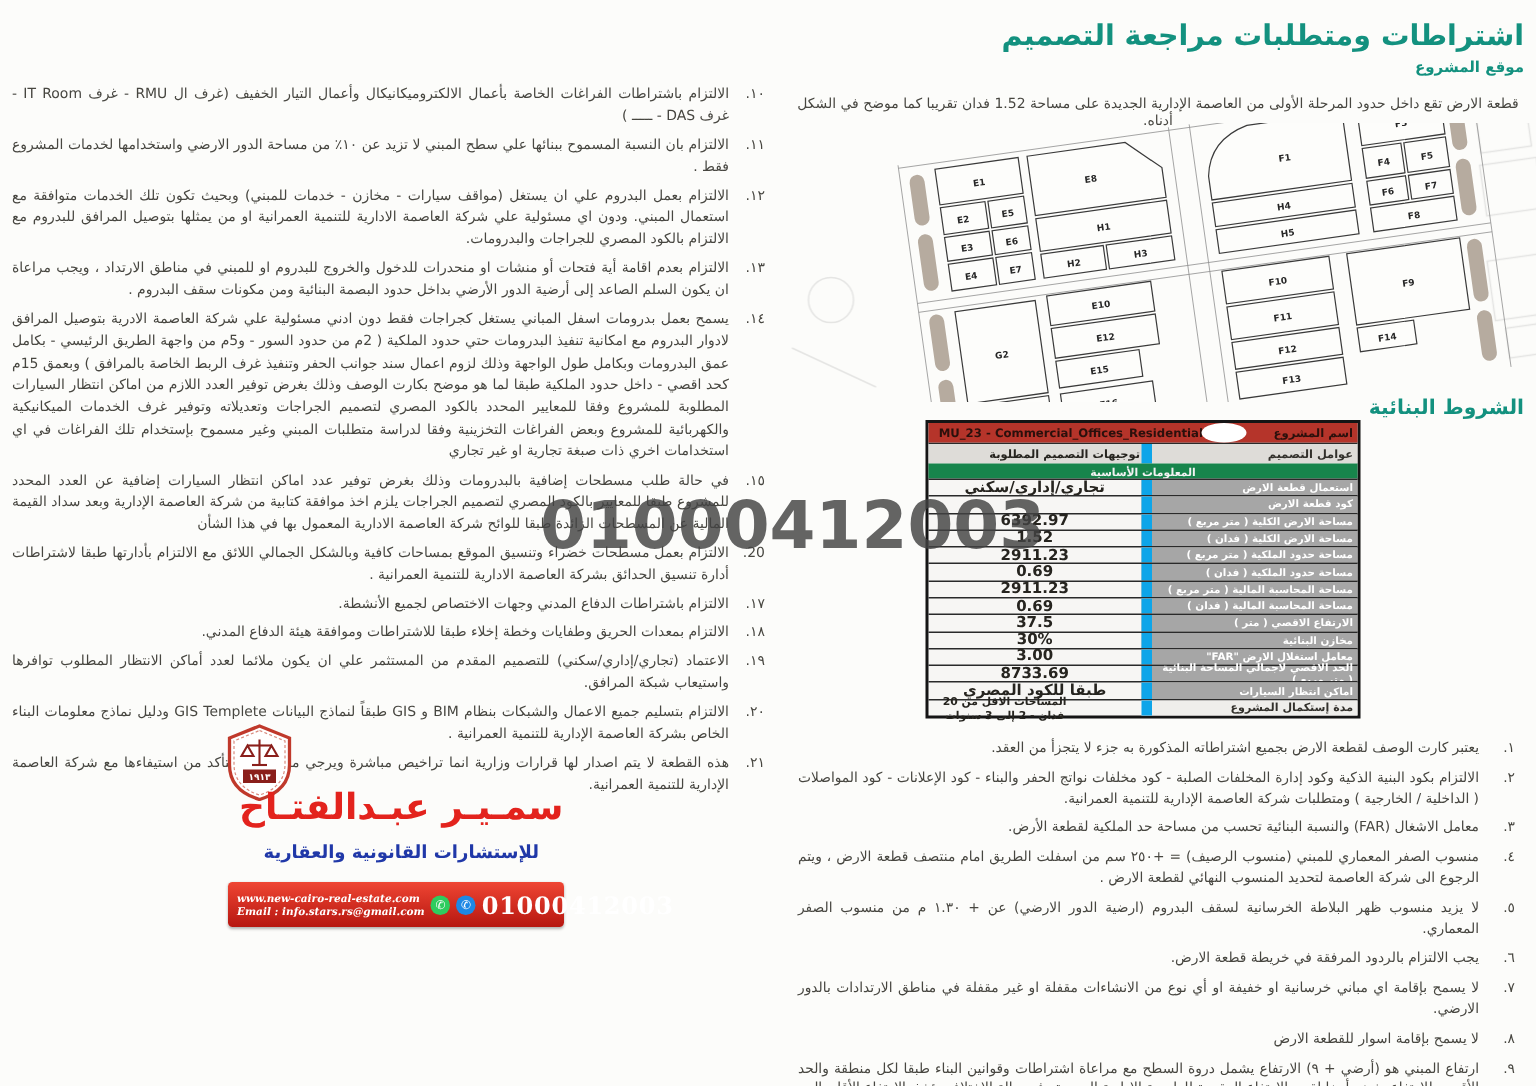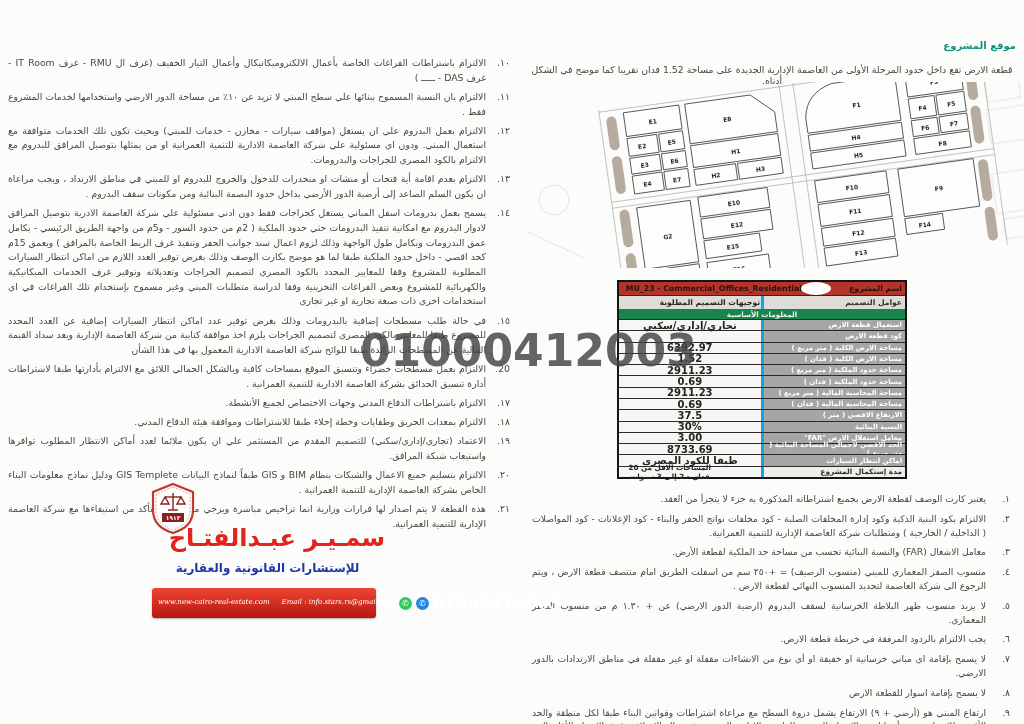--- a/index.html
+++ b/index.html
@@ -24,21 +24,21 @@
   .plot{fill:#fdfdfb;stroke:#3a3a3a;stroke-width:0.8;}
   .plabel{font-size:6px;font-weight:bold;fill:#262626;text-anchor:middle;font-family:"DejaVu Sans",sans-serif;}
   .capsule{fill:#b6ab9f;}
   .road{stroke:#8d8d8d;stroke-width:0.5;fill:none;}
   
   .btable{position:absolute;left:617px;top:280px;width:290px;height:199px;border:2px solid #151515;
           display:flex;flex-direction:column;direction:rtl;background:#f7f6f4;box-sizing:border-box;}
   .trow{display:flex;flex:1;border-top:1px solid #2a2a2a;min-height:0;}
   .trow:first-child{border-top:none;}
   .tlbl{flex:0 0 50.5%;background:#a6a6a6;color:#fff;font-size:6.9px;font-weight:bold;
-        display:flex;align-items:center;padding:0 3px;border-left:3px solid #0ea5e9;box-sizing:border-box;}
+        display:flex;align-items:center;padding:0 3px;border-left:7px solid #0ea5e9;box-sizing:border-box;}
   .tval{flex:1;display:flex;align-items:center;justify-content:center;font-size:10px;
         font-weight:bold;color:#26241f;text-align:center;}
   .thr1{flex:0 0 13px;background:#b5342a;position:relative;}
   .thr1 .tproj-lbl{flex:0 0 30%;background:transparent;color:#2b100c;border-left:none;font-size:7.8px;text-align:right;}
   .thr1 .tproj-val{color:#2b100c;font-size:7.8px;direction:ltr;}
   .thr2{flex:0 0 13px;background:#dedcd8;}
   .thr2 .tlbl{background:transparent;color:#33312c;font-size:7.6px;}
   .thr2 .tval{font-size:7.6px;margin-left:40px;}
   .thr3{flex:0 0 10px;background:#17854c;color:#f2f2f2;align-items:center;justify-content:center;
         display:flex;font-size:7.2px;font-weight:bold;}
@@ -47,29 +47,29 @@
   .blot{position:absolute;left:182px;top:0;width:30px;height:13px;background:#fff;border-radius:50%;}
   
   .watermark{position:absolute;left:360px;top:329px;font-size:44px;font-weight:bold;color:#434343;
              opacity:.82;letter-spacing:0;z-index:40;line-height:1;}
   
   #notes{left:532px;top:492px;width:478px;}
   #notes .li{font-size:9.2px;margin-bottom:6px;line-height:1.5;}
   
   .c-title{position:absolute;left:205px;top:486px;width:125px;text-align:center;color:#e3231d;
            font-weight:bold;font-size:20px;direction:rtl;}
-  .c-name{position:absolute;left:150px;top:524px;width:235px;color:#e3231d;
+  .c-name{position:absolute;left:150px;top:524px;width:235px;text-align:center;color:#e3231d;
           font-weight:bold;font-size:24px;direction:rtl;white-space:nowrap;}
   .c-sub{position:absolute;left:165px;top:561px;width:205px;text-align:center;color:#2038a8;
          font-weight:bold;font-size:12px;direction:rtl;}
   .banner{position:absolute;left:152px;top:588px;width:224px;height:30px;
           background:linear-gradient(180deg,#ef4533,#b61710);border-radius:3px;display:flex;
           align-items:center;padding:0 6px;gap:4px;box-sizing:border-box;box-shadow:0 1px 2px rgba(0,0,0,.3);}
-  .b-left{display:flex;flex-direction:row;font-size:7px;color:#fff;font-style:italic;font-weight:normal;
-          font-family:"DejaVu Serif",serif;line-height:1.35;white-space:nowrap;gap:12px;}
+  .b-left{display:flex;flex-direction:column;font-size:7px;color:#fff;font-style:italic;font-weight:bold;
+          font-family:"DejaVu Serif",serif;line-height:1.35;white-space:nowrap;}
   .icn{width:13px;height:13px;border-radius:50%;display:flex;align-items:center;justify-content:center;
        font-size:8px;color:#fff;flex:0 0 13px;}
   .wa{background:#2ecc5e;}
   .ph{background:#1e88e5;}
   .b-phone{color:#fff;font-weight:bold;font-size:16px;flex:1;text-align:right;
            font-family:"DejaVu Serif",serif;letter-spacing:.5px;}
   #crest{position:absolute;left:148px;top:482px;width:50px;height:52px;}
 </style>
 </head>
 <body>
@@ -120,20 +120,21 @@
     <div class="li">
         <span class="num">٢٠.</span>
         <span class="txt">الالتزام بتسليم جميع الاعمال والشبكات بنظام BIM و GIS طبقاً لنماذج البيانات GIS Templete ودليل نماذج معلومات البناء الخاص بشركة العاصمة الإدارية للتنمية العمرانية .</span>
       </div>
     <div class="li">
         <span class="num">٢١.</span>
         <span class="txt">هذه القطعة لا يتم اصدار لها قرارات وزارية انما تراخيص مباشرة ويرجي مراجعتها والتأكد من استيفاءها مع شركة العاصمة الإدارية للتنمية العمرانية.</span>
       </div>
   </div>
 
+  <div class="title1">اشتراطات ومتطلبات مراجعة التصميم</div>
   <div class="title2">موقع المشروع</div>
   <div class="intro">قطعة الارض تقع داخل حدود المرحلة الأولى من العاصمة الإدارية الجديدة على مساحة 1.52 فدان تقريبا كما موضح في الشكل أدناه.</div>
 
   <svg id="siteplan" viewBox="0 0 498 186">
 
     <g opacity="0.28" stroke="#aaa" fill="none">
       <circle cx="28" cy="118" r="15"></circle>
       <path d="M2,150 L58,176"></path>
       <g transform="rotate(-8 280 95)">
         <rect x="470" y="18" width="34" height="28"></rect>
@@ -223,20 +224,21 @@
         <rect class="plot" x="288" y="168" width="72" height="18"></rect>
           <text class="plabel" x="324" y="180">F13</text>
         <rect class="plot" x="372" y="100" width="76" height="48"></rect>
           <text class="plabel" x="410" y="127">F9</text>
         <rect class="plot" x="372" y="150" width="38" height="16"></rect>
           <text class="plabel" x="391" y="161">F14</text>
       </g>
     </g>
   </svg>
 
+  <div class="cond-heading">الشروط البنائية</div>
 
   <div class="btable">
     <div class="trow thr1">
       <div class="tlbl tproj-lbl">اسم المشروع</div>
       <div class="tval tproj-val">MU_23 - Commercial_Offices_Residential M</div>
       <div class="blot"></div>
     </div>
     <div class="trow thr2">
       <div class="tlbl">عوامل التصميم</div>
       <div class="tval">توجيهات التصميم المطلوبة</div>
@@ -272,21 +274,21 @@
       </div>
     <div class="trow">
         <div class="tlbl">مساحة المحاسبة المالية ( فدان )</div>
         <div class="tval">0.69</div>
       </div>
     <div class="trow">
         <div class="tlbl">الارتفاع الاقصي ( متر )</div>
         <div class="tval">37.5</div>
       </div>
     <div class="trow">
-        <div class="tlbl">النسبة البنائية</div>
+        <div class="tlbl">مخازن البنائية</div>
         <div class="tval">30%</div>
       </div>
     <div class="trow">
         <div class="tlbl">معامل استغلال الارض "FAR"</div>
         <div class="tval">3.00</div>
       </div>
     <div class="trow">
         <div class="tlbl">الحد الاقصي لاجمالي المساحة البنائية ( متر مربع )</div>
         <div class="tval">8733.69</div>
       </div>

